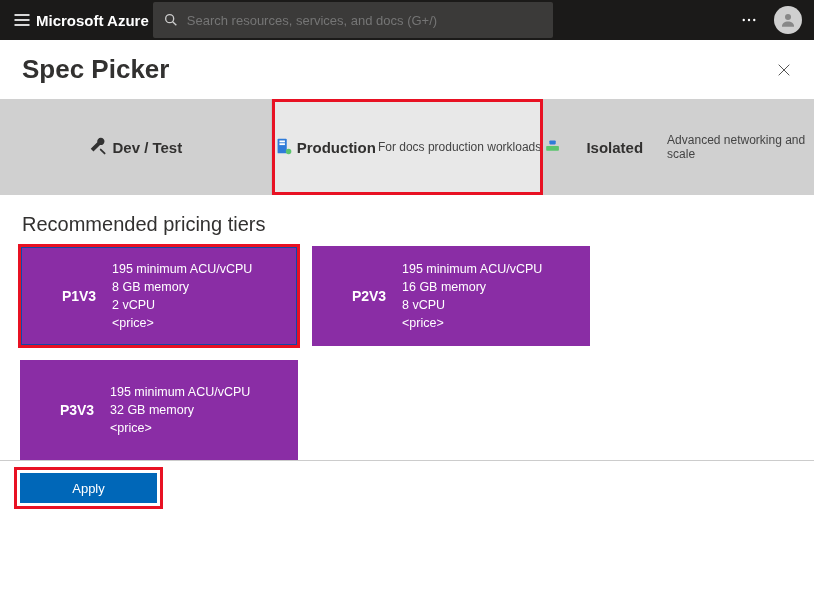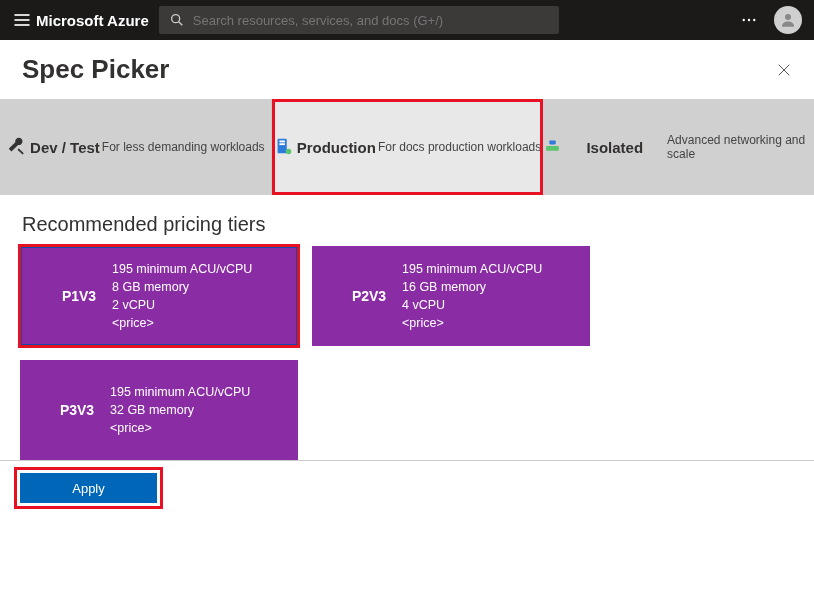--- a/index.html
+++ b/index.html
@@ -6,22 +6,22 @@
   html, body { width: 814px; height: 589px; overflow: hidden; background: #fff; }
 
   
   .topbar {
     background: #1b1a19; color: #fff; height: 40px;
     display: flex; align-items: center; padding: 0 12px; gap: 4px;
   }
   .hamburger { width: 20px; height: 20px; stroke: #fff; cursor: pointer; }
   .brand { font-size: 15px; font-weight: 600; }
   .search-wrap {
-    flex: 0 0 400px; height: 28px; background: #3b3a39; border-radius: 2px;
-    display: flex; align-items: center; padding: 0 10px; gap: 8px; margin-left:6px;
+    flex: 0 0 400px; height: 36px; background: #3b3a39; border-radius: 2px;
+    display: flex; align-items: center; padding: 0 10px; gap: 8px; margin-left:0;
   }
   .search-wrap svg { flex: 0 0 16px; }
   .search-wrap input {
     background: transparent; border: none; outline: none; color: #ccc;
     font-size: 13px; width: 100%;
   }
   .topbar .spacer { flex: 1; }
   .more svg { width: 18px; height: 18px; display:block;}
   .avatar {
     width: 28px; height: 28px; border-radius: 50%; background: #cfcfcf;
@@ -136,21 +136,20 @@
 <div class="scroll-content">
 
   <div class="category-row">
 
     <div class="category">
       <svg class="cat-icon" viewBox="0 0 24 24" fill="#333">
         <path d="M14 3a4 4 0 0 0-3.9 4.9L3 15l3 3 7.1-7.1A4 4 0 1 0 14 3z"></path>
         <rect x="15" y="14" width="2" height="8" rx="1" transform="rotate(-45 16 18)"></rect>
       </svg>
       <div class="cat-title">Dev / Test</div>
-      <div class="cat-sub">For less demanding workloads</div>
     </div>
 
     <div class="category active">
       <svg class="cat-icon" viewBox="0 0 24 24">
         <rect x="5" y="4" width="10" height="16" rx="1" fill="#2f7bd9"></rect>
         <rect x="7" y="6" width="6" height="2" fill="#fff"></rect>
             <rect x="7" y="9" width="6" height="2" fill="#fff"></rect>
         <circle cx="17" cy="18" r="3" fill="#5bc46e"></circle>
       </svg>
       <div class="cat-title">Production</div>
@@ -180,21 +179,21 @@
         <div>2 vCPU</div>
         <div>&lt;price&gt;</div>
       </div>
     </div>
 
     <div class="tier">
       <div class="tier-name">P2V3</div>
       <div class="tier-lines">
         <div>195 minimum ACU/vCPU</div>
         <div>16 GB memory</div>
-        <div>4 vCPU</div>
+        <div>8 vCPU</div>
         <div>&lt;price&gt;</div>
       </div>
     </div>
 
     <div class="tier">
       <div class="tier-name">P3V3</div>
       <div class="tier-lines">
         <div>195 minimum ACU/vCPU</div>
         <div>32 GB memory</div>
         <div>&lt;price&gt;</div>

